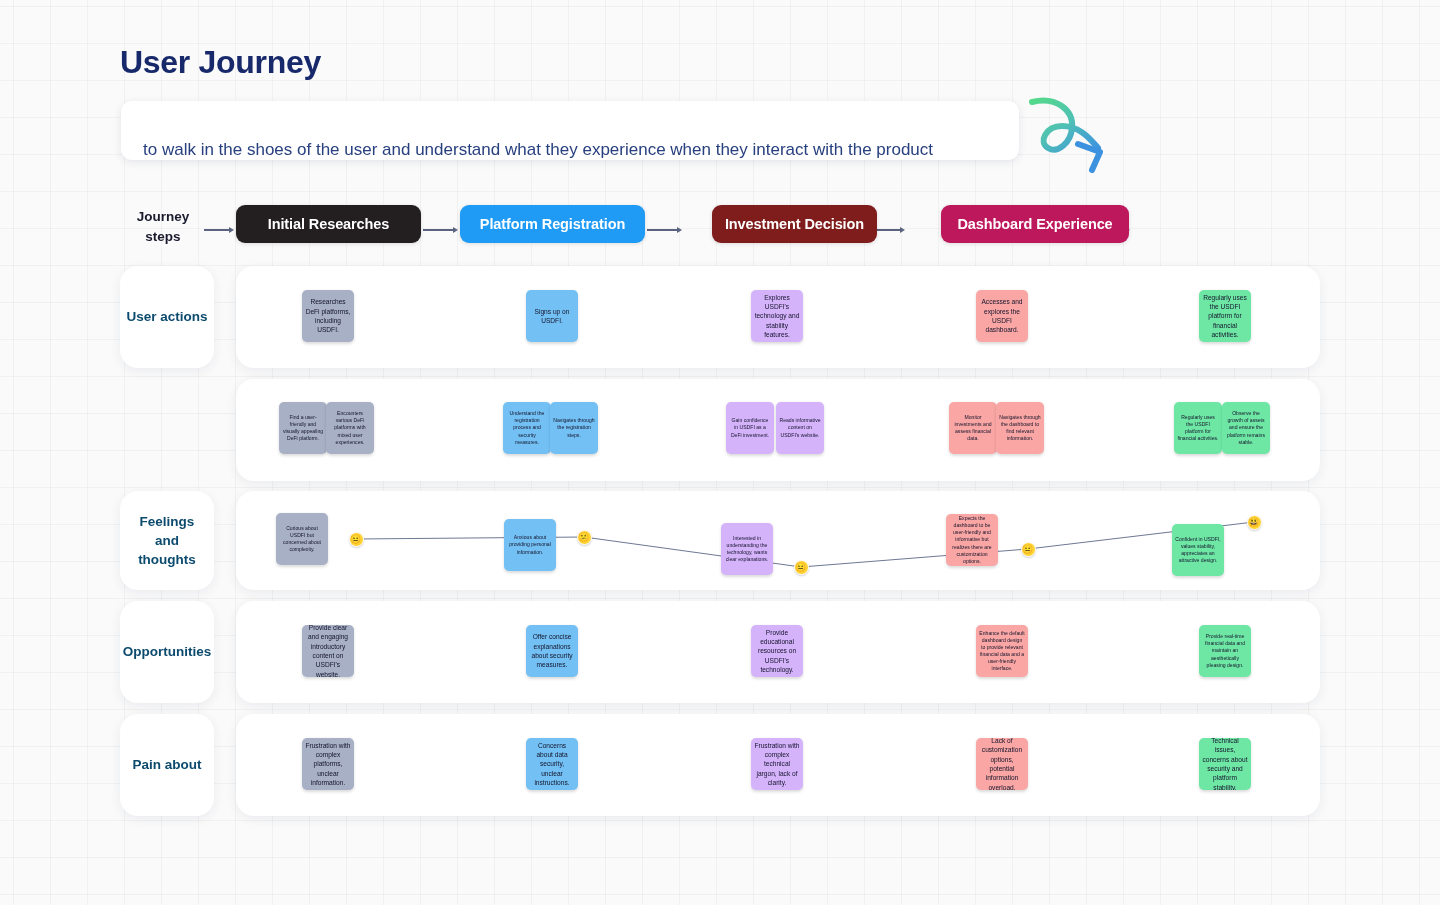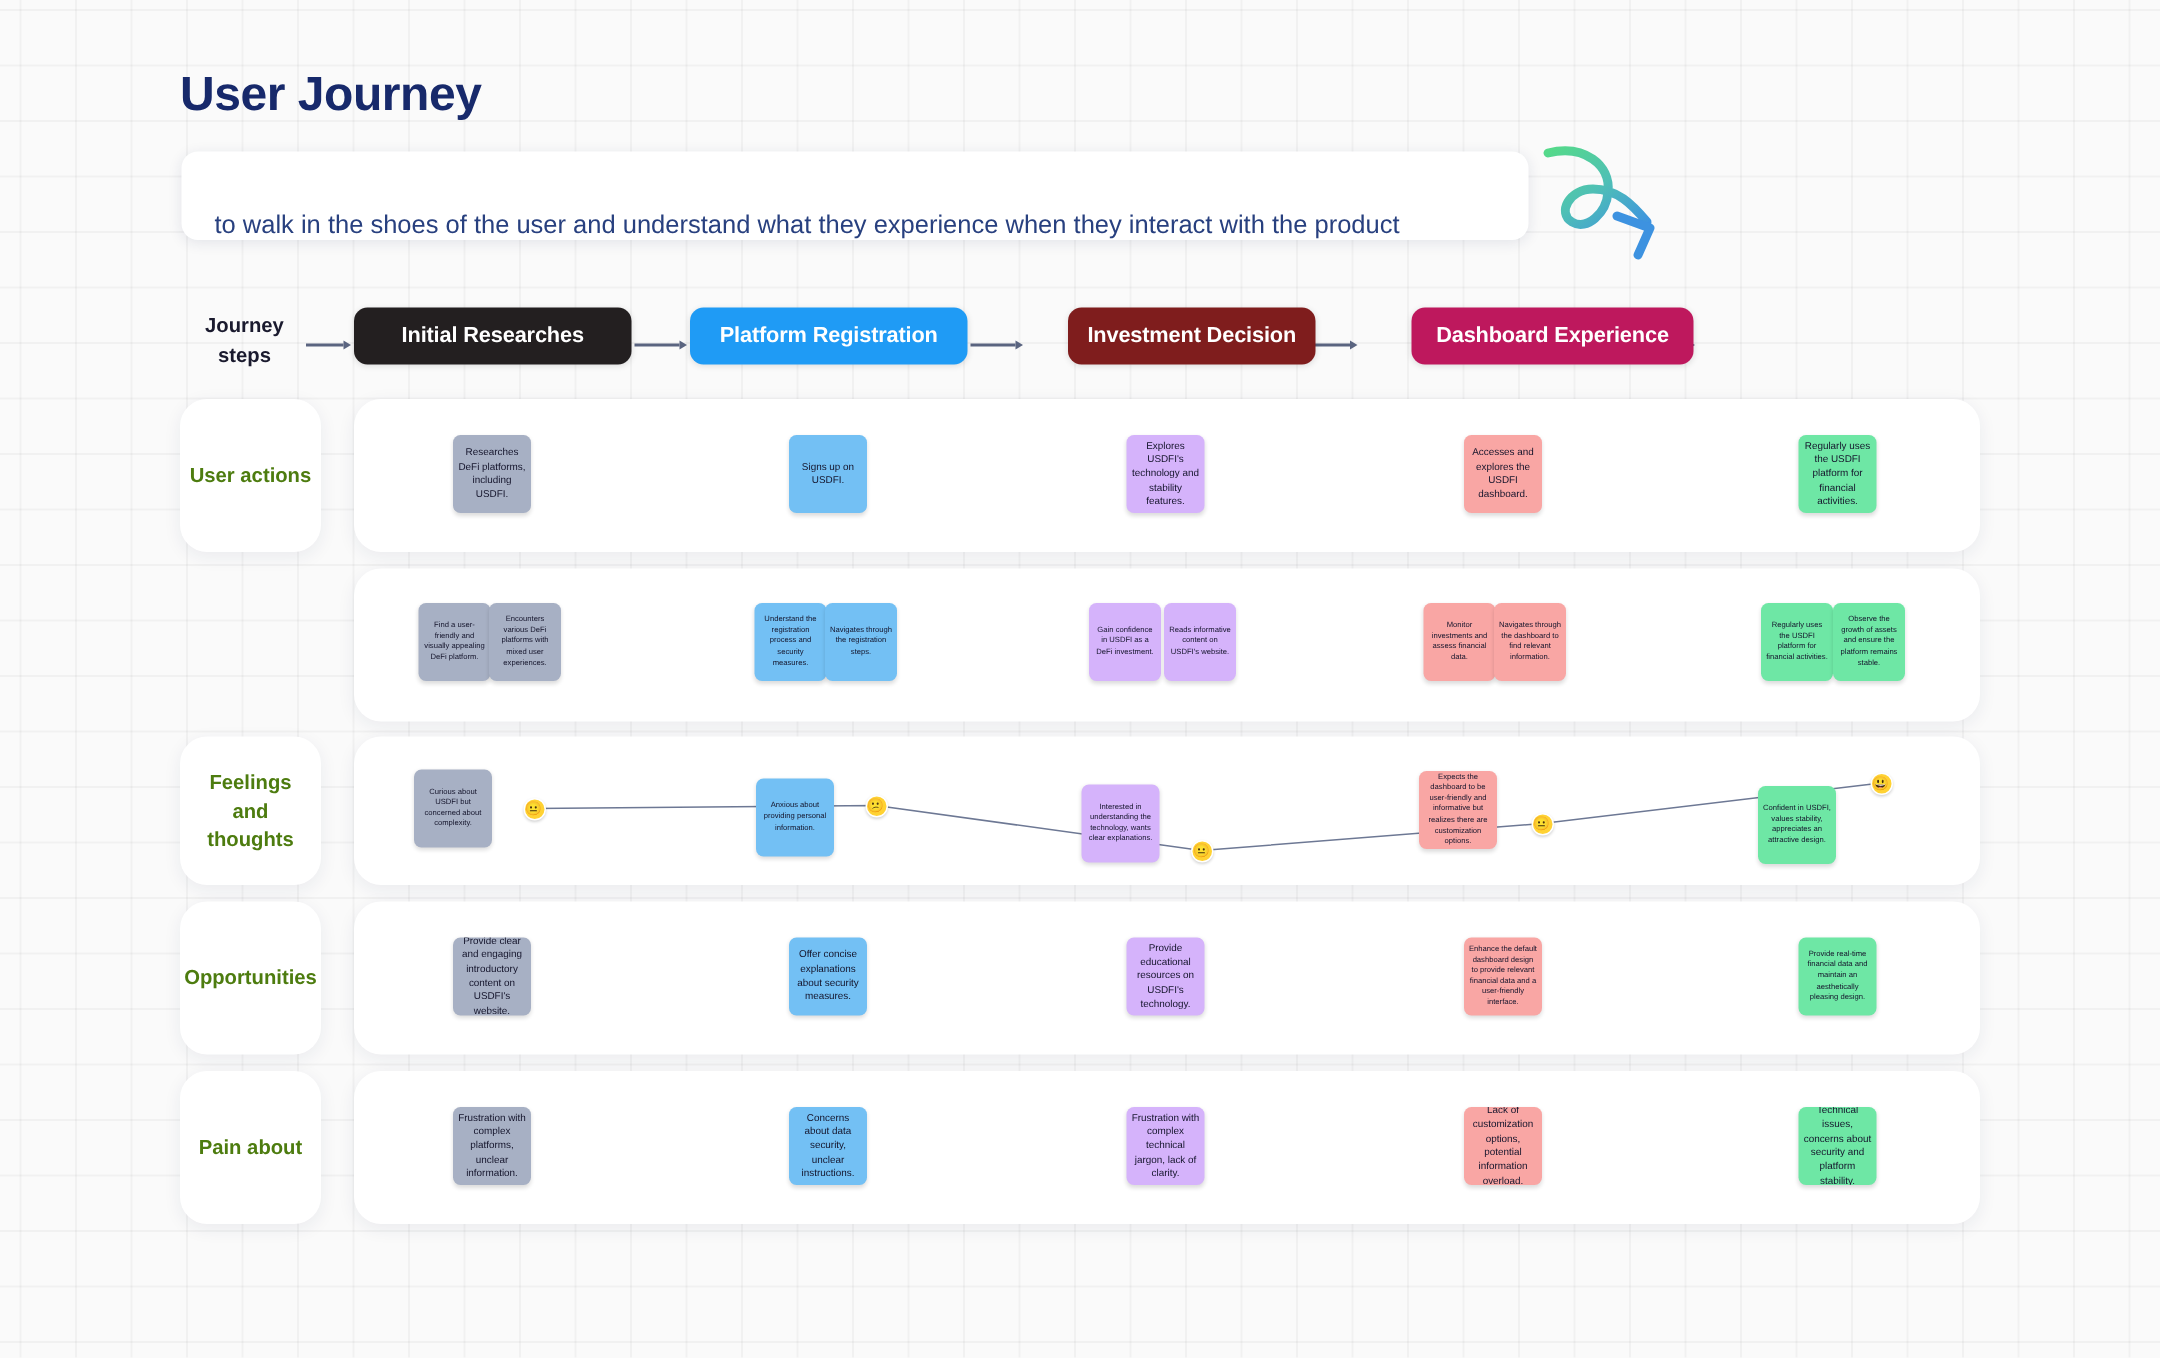--- a/index.html
+++ b/index.html
@@ -123,21 +123,21 @@
     width: 94px;
     background: #ffffff;
     border-radius: 18px;
     box-shadow: 0 3px 12px rgba(30,40,90,0.07);
     display: flex;
     align-items: center;
     justify-content: center;
     text-align: center;
     font-size: 13.5px;
     font-weight: bold;
-    color: #4d7c0f;
+    color: #0c4a6e;
     line-height: 1.42;
     padding: 0 6px;
   }
   .lane-body {
     position: absolute;
     left: 116px;
     top: 0;
     width: 1084px;
     background: #ffffff;
     border-radius: 18px;

